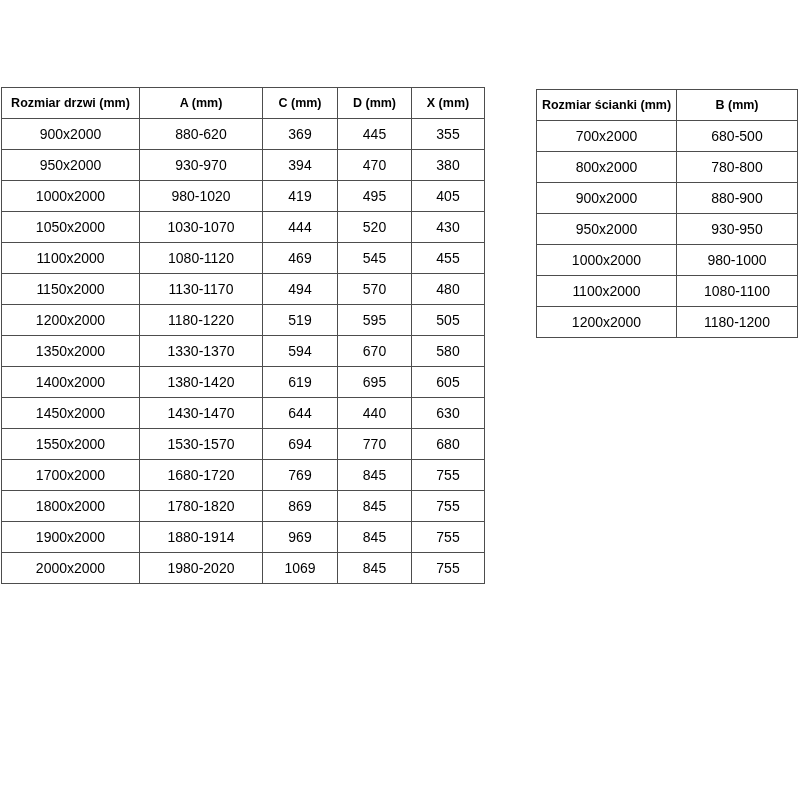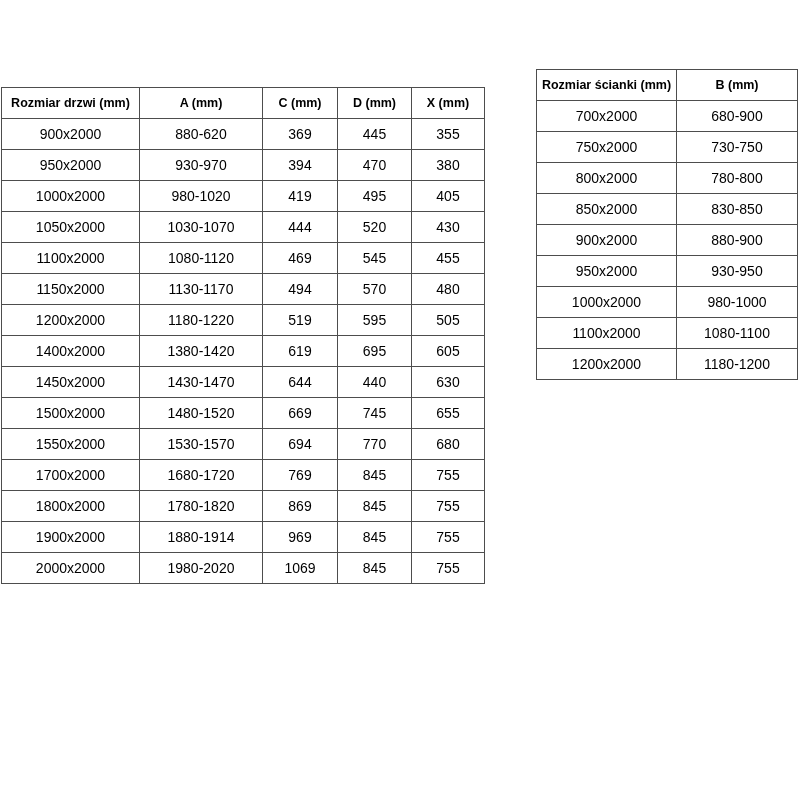--- a/index.html
+++ b/index.html
@@ -24,21 +24,21 @@
     table-layout: fixed;
     background: #ffffff;
   }
   #doors-table {
     left: 1px;
     top: 87px;
     width: 483px;
   }
   #walls-table {
     left: 536px;
-    top: 69px;
+    top: 89px;
     width: 261px;
   }
   table.size-table th,
   table.size-table td {
     border: 1px solid #4d4d4d;
     height: 30px;
     padding: 0 1px;
     text-align: center;
     vertical-align: middle;
     white-space: nowrap;
@@ -119,39 +119,39 @@
           <td>480</td>
         </tr>
         <tr>
           <td>1200x2000</td>
           <td>1180-1220</td>
           <td>519</td>
           <td>595</td>
           <td>505</td>
         </tr>
         <tr>
+          <td>1350x2000</td>
+          <td>1330-1370</td>
+          <td>594</td>
+          <td>670</td>
+          <td>580</td>
+        </tr>
+        <tr>
           <td>1400x2000</td>
           <td>1380-1420</td>
           <td>619</td>
           <td>695</td>
           <td>605</td>
         </tr>
         <tr>
           <td>1450x2000</td>
           <td>1430-1470</td>
           <td>644</td>
           <td>440</td>
           <td>630</td>
-        </tr>
-        <tr>
-          <td>1500x2000</td>
-          <td>1480-1520</td>
-          <td>669</td>
-          <td>745</td>
-          <td>655</td>
         </tr>
         <tr>
           <td>1550x2000</td>
           <td>1530-1570</td>
           <td>694</td>
           <td>770</td>
           <td>680</td>
         </tr>
         <tr>
           <td>1700x2000</td>
@@ -191,35 +191,27 @@
     </colgroup>
     <thead>
       <tr>
           <th>Rozmiar ścianki (mm)</th>
           <th>B (mm)</th>
         </tr>
     </thead>
     <tbody>
         <tr>
           <td>700x2000</td>
-          <td>680-900</td>
-        </tr>
-        <tr>
-          <td>750x2000</td>
-          <td>730-750</td>
+          <td>680-500</td>
         </tr>
         <tr>
           <td>800x2000</td>
           <td>780-800</td>
         </tr>
         <tr>
-          <td>850x2000</td>
-          <td>830-850</td>
-        </tr>
-        <tr>
           <td>900x2000</td>
           <td>880-900</td>
         </tr>
         <tr>
           <td>950x2000</td>
           <td>930-950</td>
         </tr>
         <tr>
           <td>1000x2000</td>
           <td>980-1000</td>

